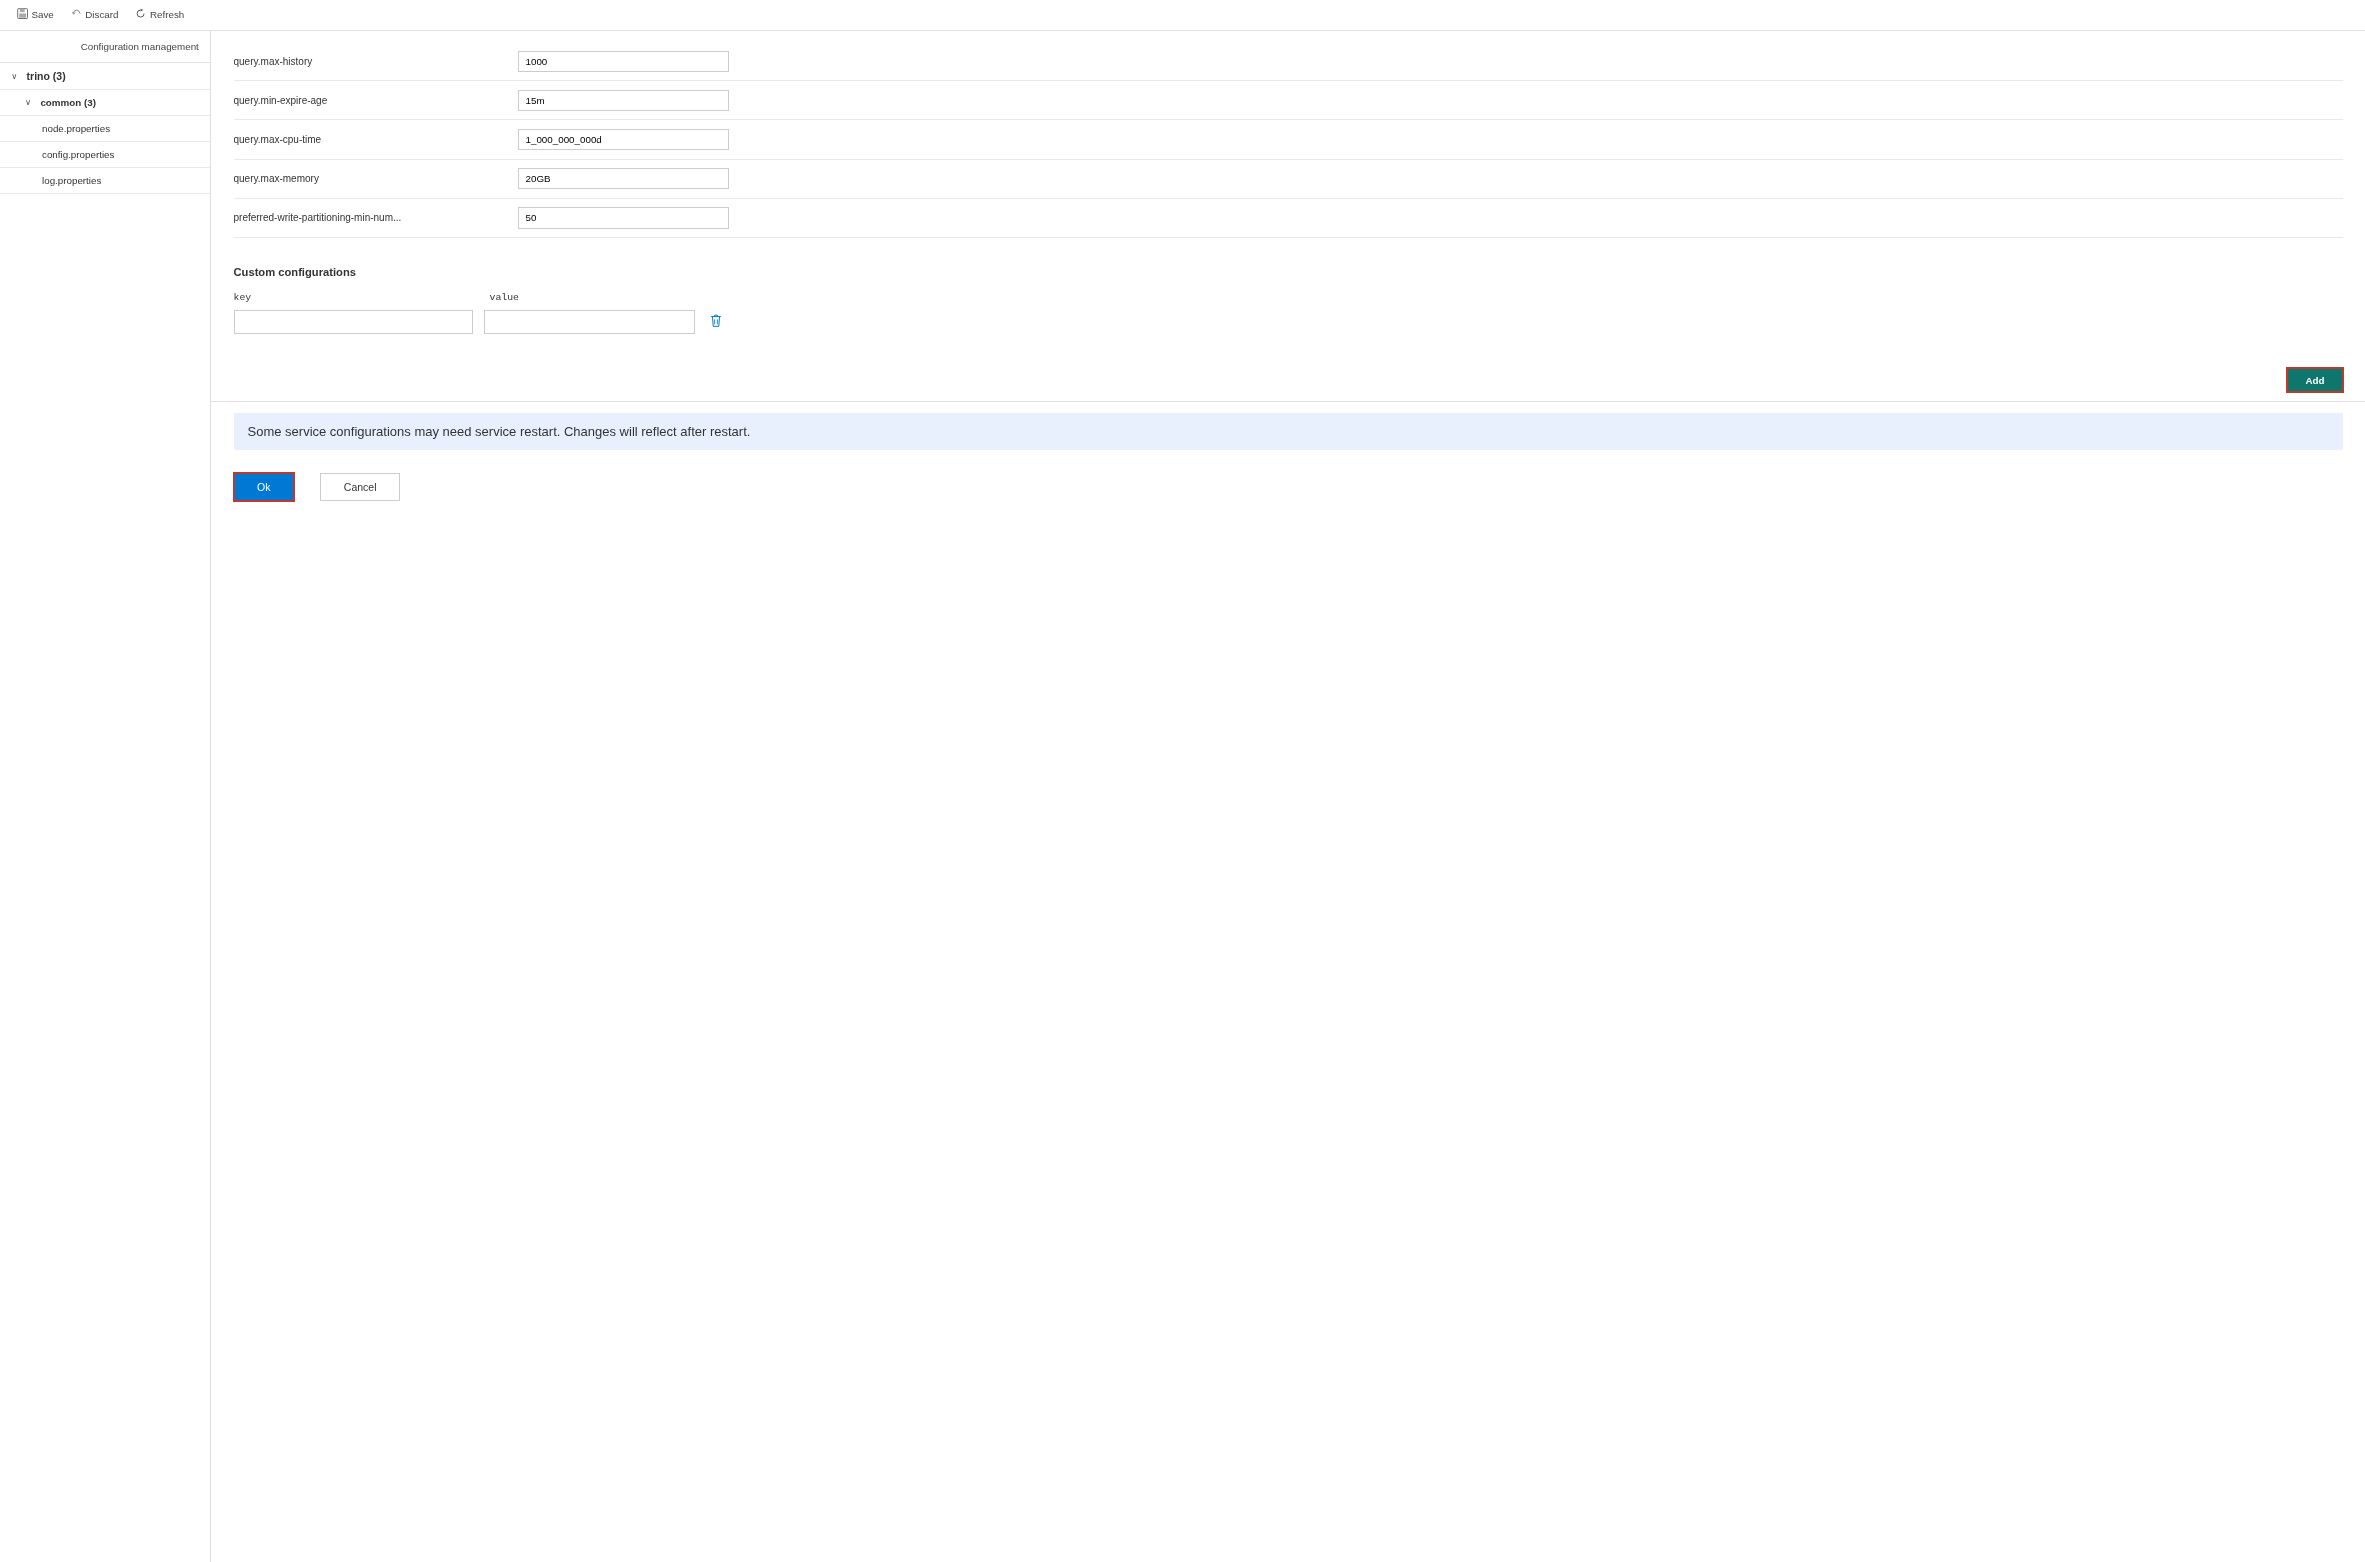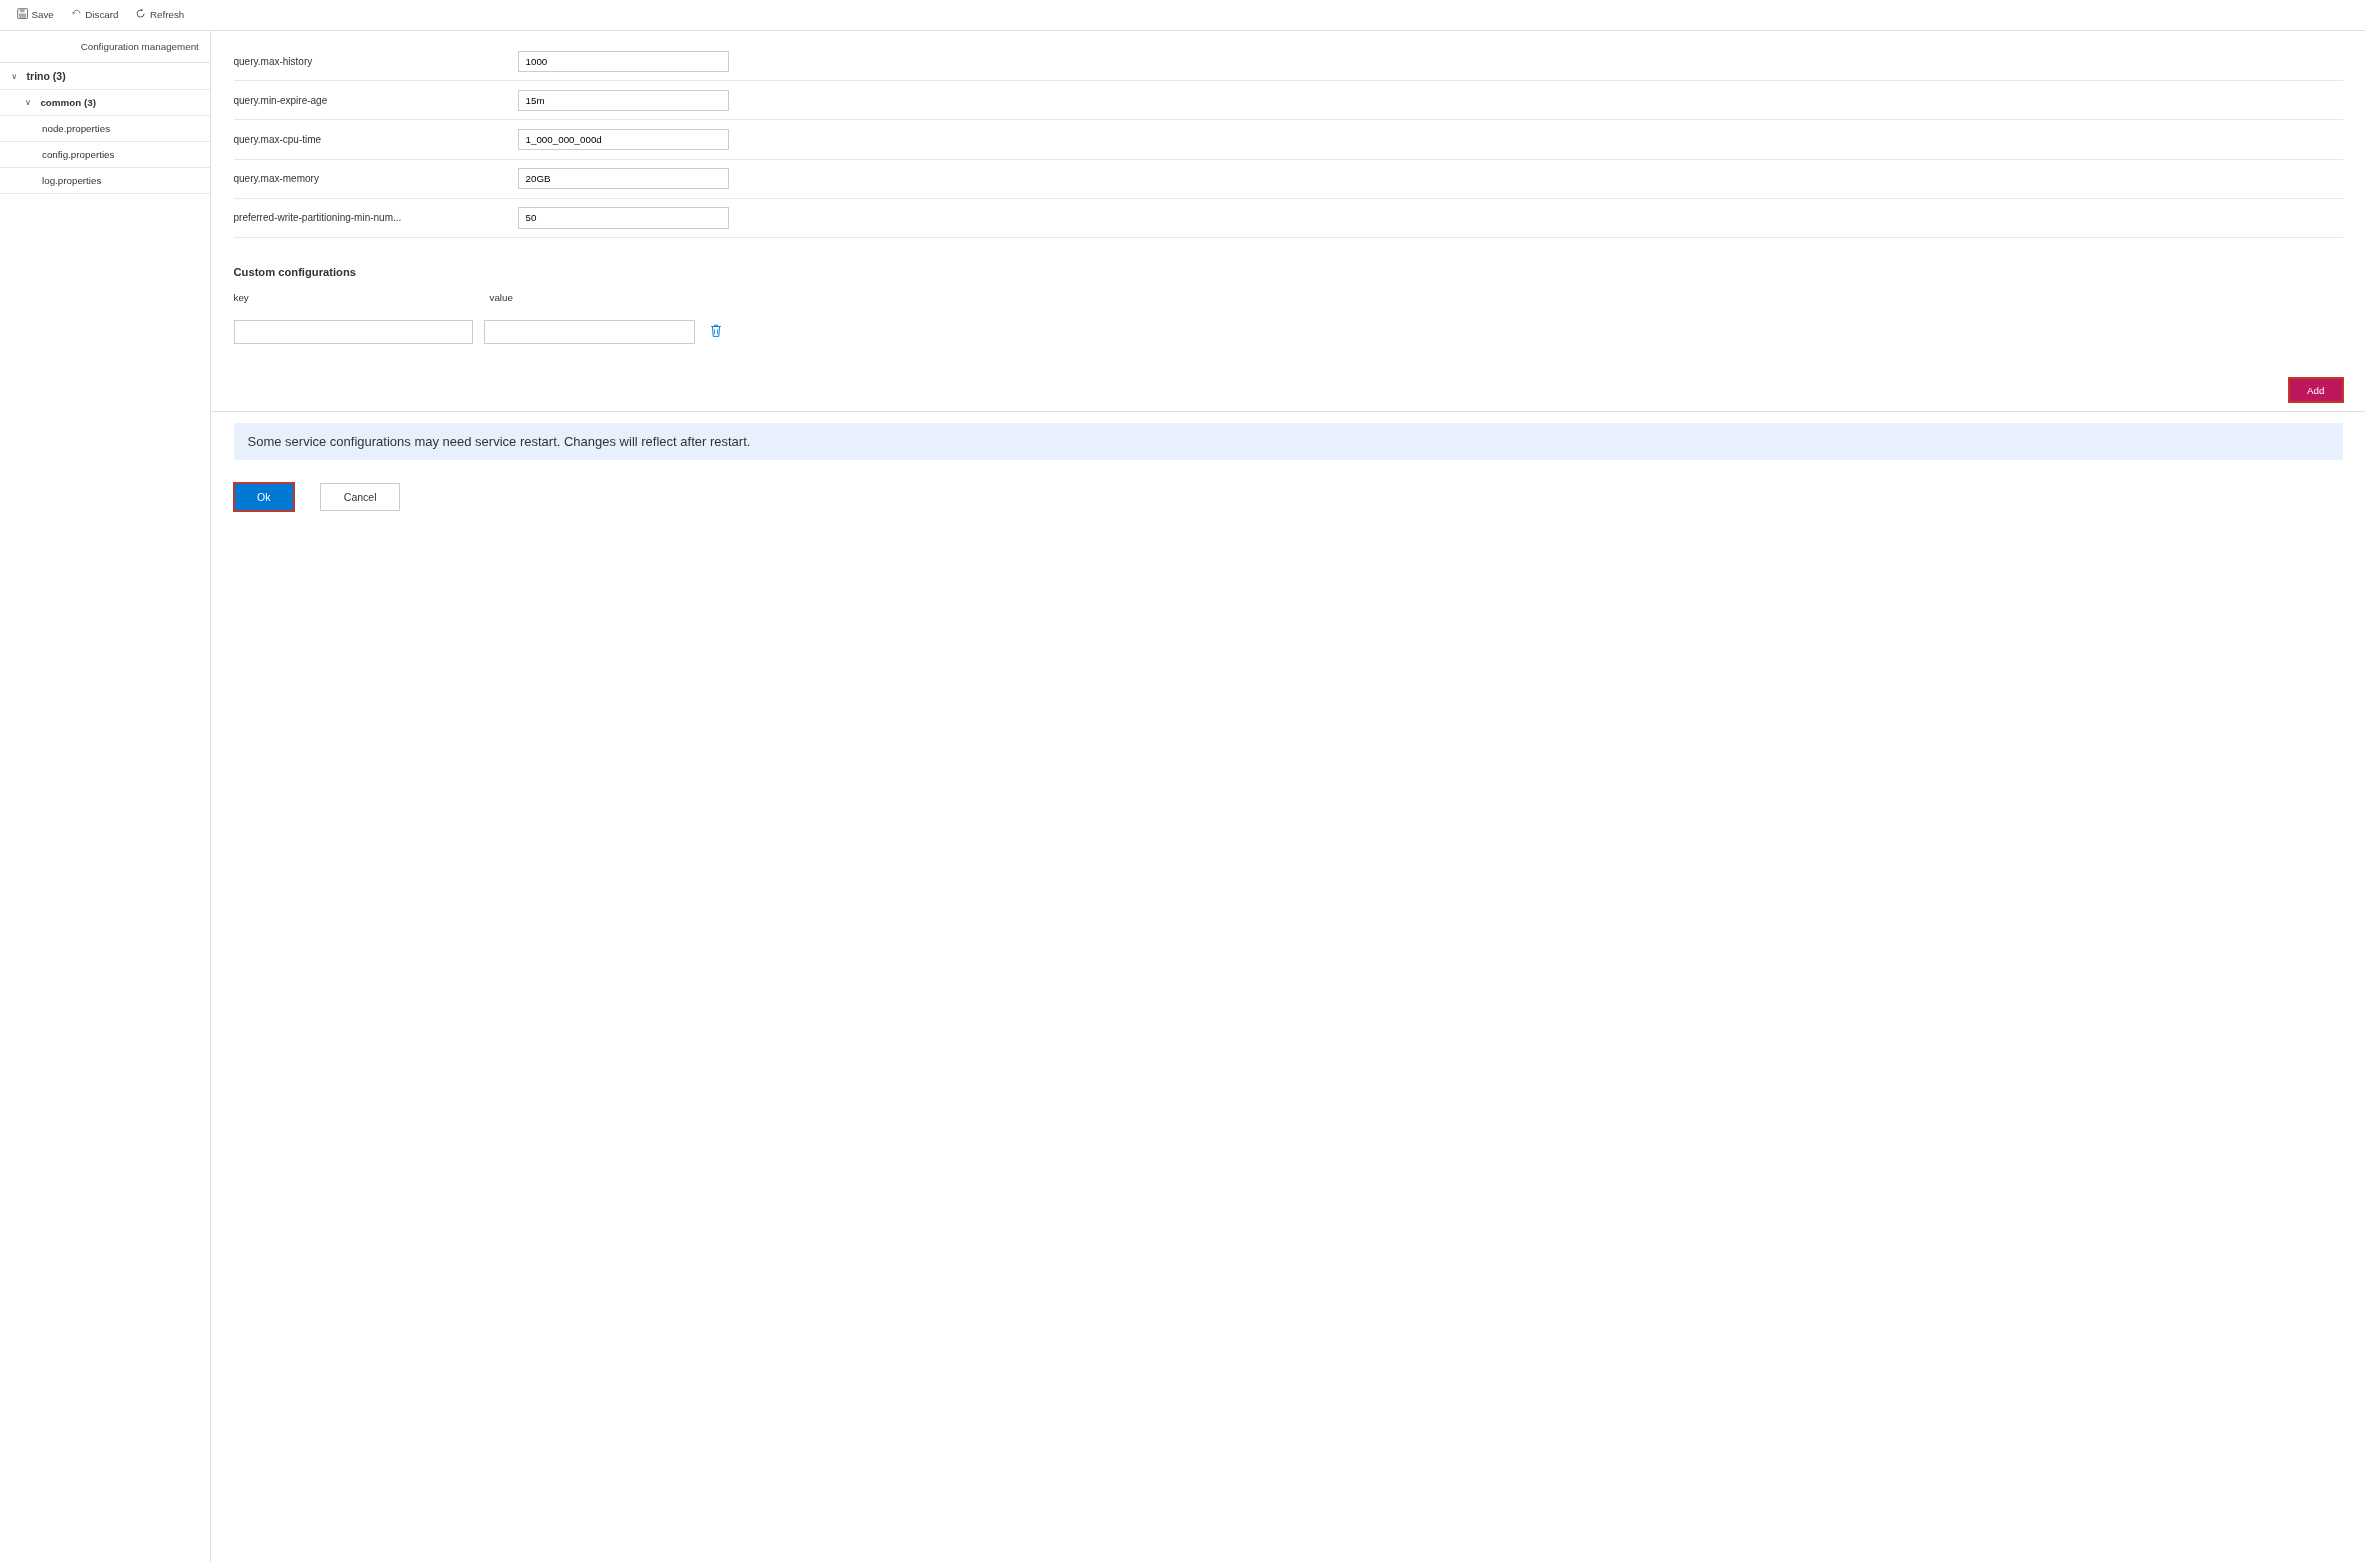--- a/index.html
+++ b/index.html
@@ -122,21 +122,22 @@
       padding: 17px 22.5px;
     }
     .custom-configs-title {
       font-size: 11.2px;
       font-weight: bold;
       margin-bottom: 14px;
     }
     .custom-configs-header {
       display: flex;
       gap: 17px;
-      margin-bottom: 17px;
+      margin-bottom: 7px;
+      font-family: Liberation Mono, monospace;
     }
     .custom-col-header {
       font-size: 9.8px;
       color: #333;
     }
     .custom-col-key-header { width: 239px; }
     .custom-col-value-header { width: 211px; }
     .custom-row {
       display: flex;
       align-items: center;
@@ -165,27 +166,27 @@
       font-size: 12.6px;
       padding: 2.8px;
     }
     .add-btn-row {
       display: flex;
       justify-content: flex-end;
       padding: 8.4px 22.5px;
       border-bottom: 0.7px solid #e0e0e0;
     }
     .add-btn {
-      background: #be185d;
+      background: #0f766e;
       color: #fff;
       border: 1.4px solid #c0392b;
       padding: 5.6px 17px;
       font-size: 9.8px;
       cursor: pointer;
-      font-weight: 400;
+      font-weight: 700;
       outline: 1.4px solid #c0392b;
       outline-offset: 0.7px;
     }
     .info-banner {
       margin: 11.2px 22.5px;
       background: #e8f0fe;
       padding: 11.2px 14px;
       font-size: 13px;
       color: #333;
       border-radius: 1.4px;

